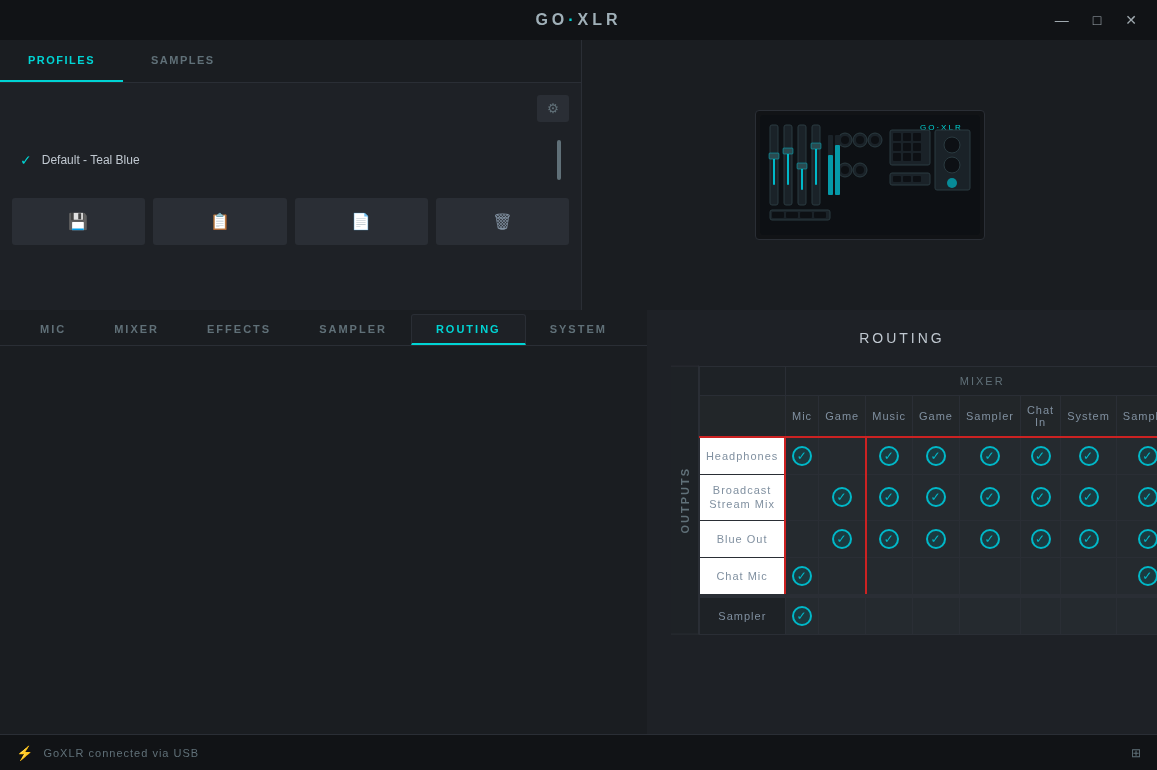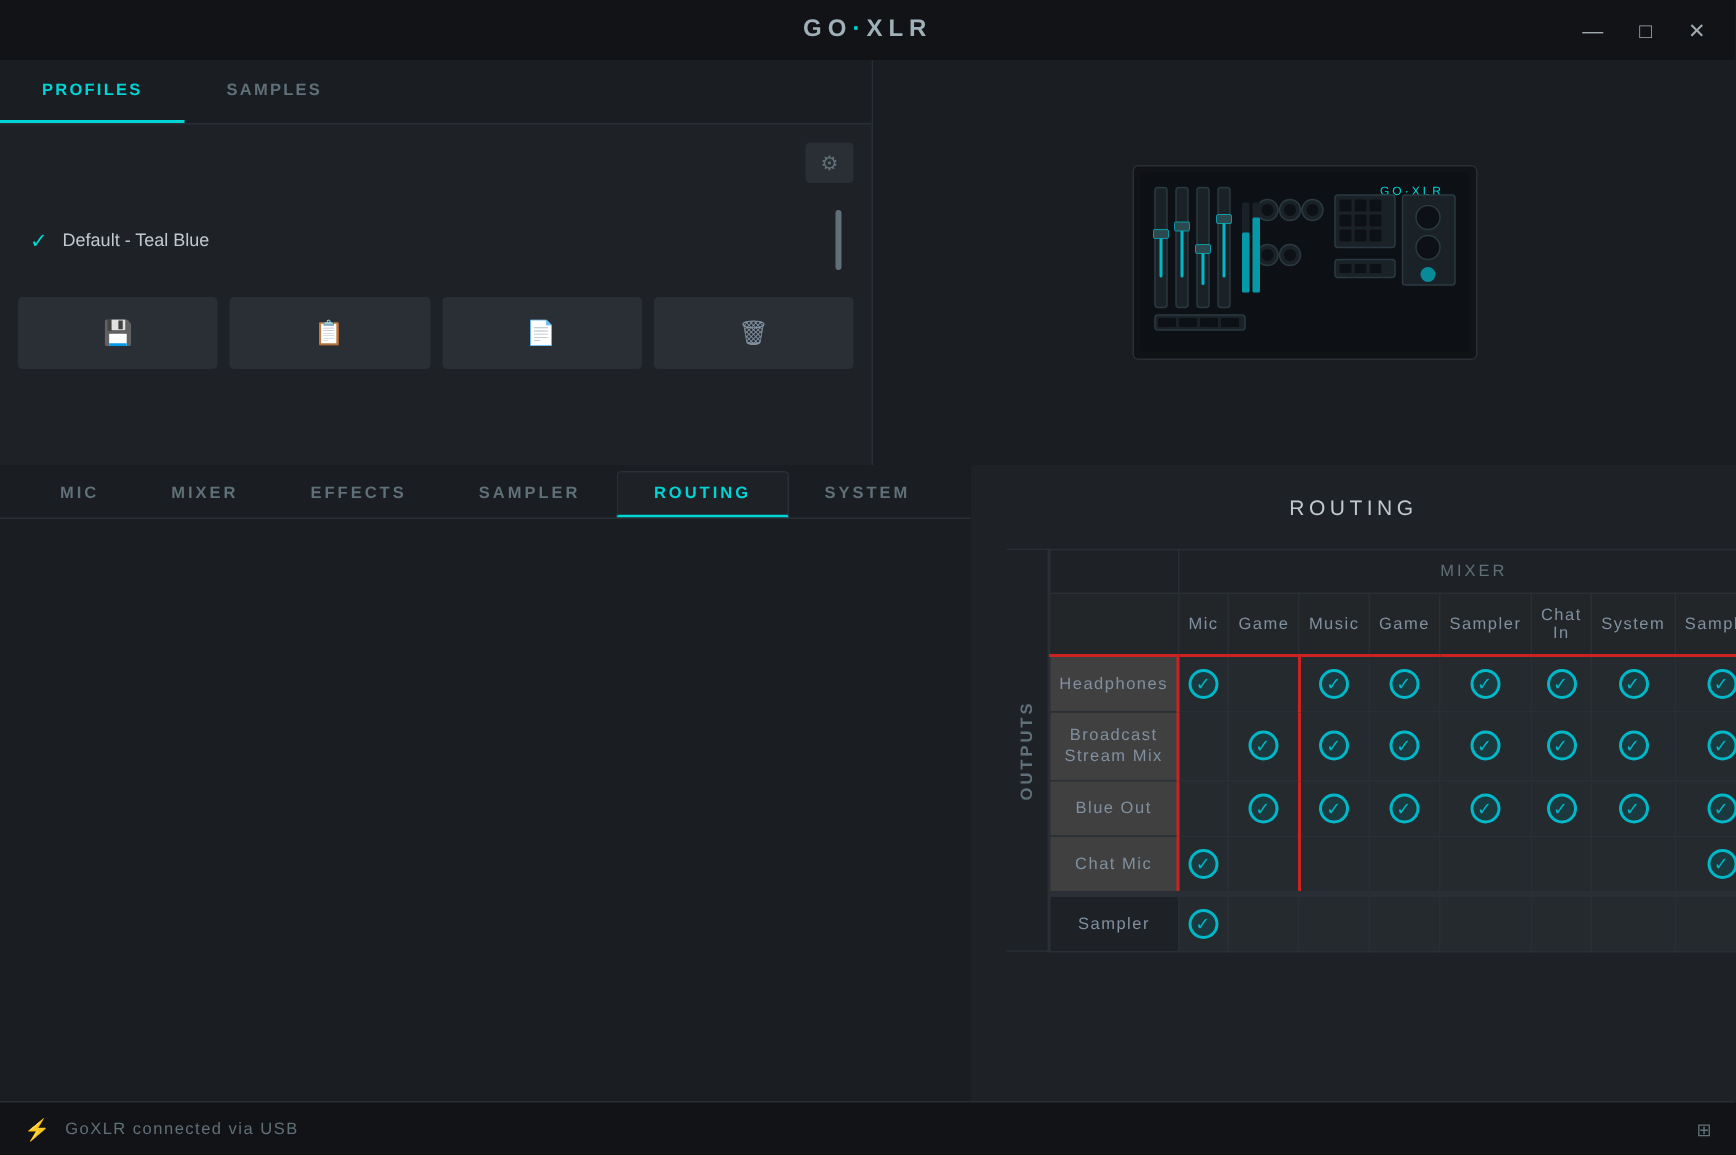--- a/index.html
+++ b/index.html
@@ -206,21 +206,21 @@
 
     .col-header {
       background: #222629;
       color: #8090a0;
       font-weight: normal;
       font-size: 11px;
       letter-spacing: 1px;
     }
 
     .row-label {
-      background: #404040;
+      background: #ffffff;
       color: #8090a0;
       font-size: 11px;
       letter-spacing: 1px;
       text-align: center;
       min-width: 80px;
     }
 
     .check-cell {
       background: #252a2f;
       cursor: pointer;

